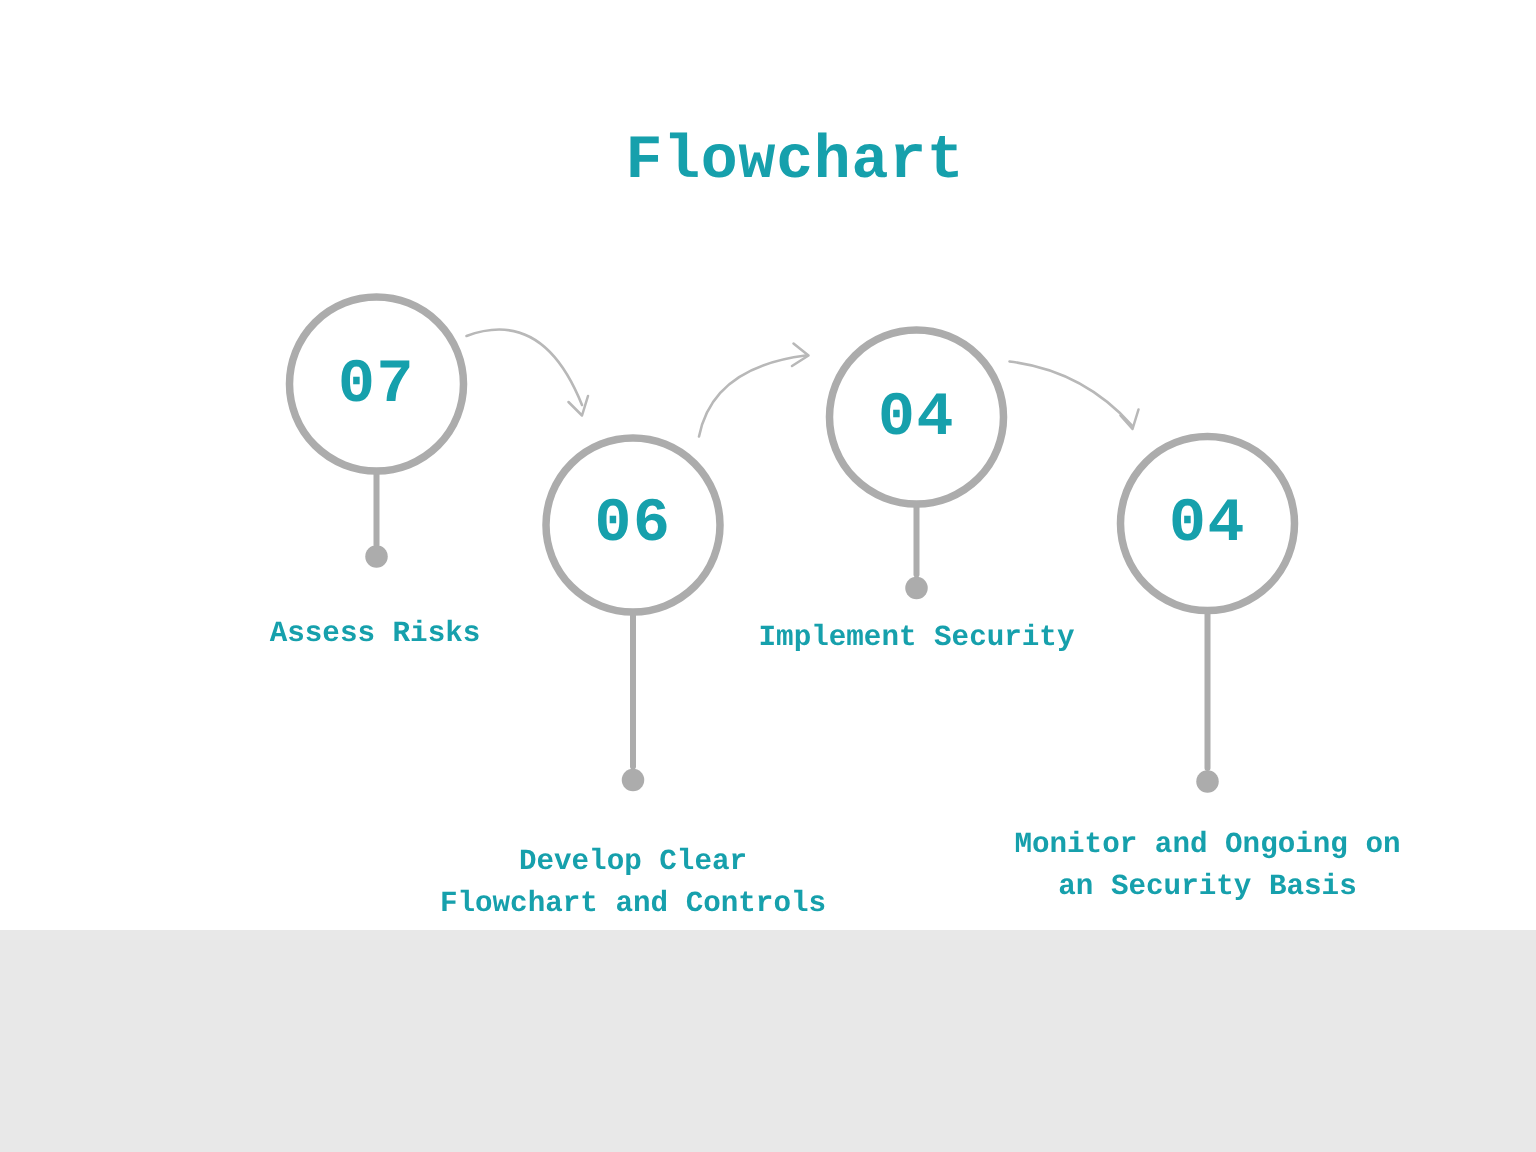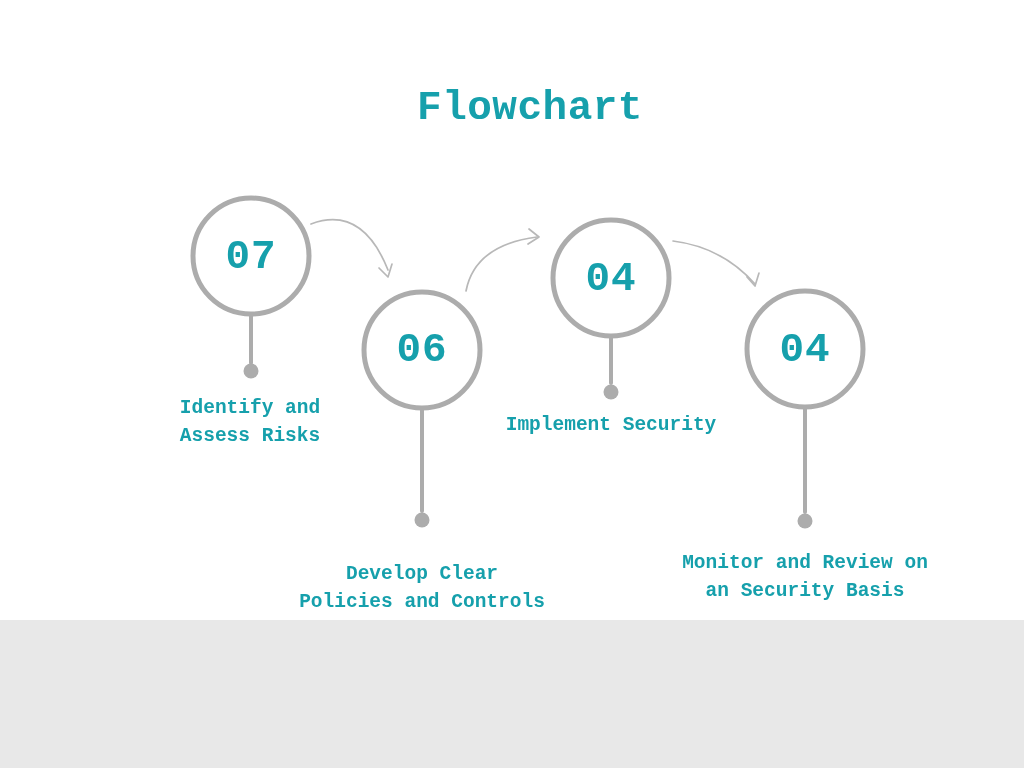--- a/index.html
+++ b/index.html
@@ -121,28 +121,27 @@
       <circle class="node" cx="805" cy="349" r="58"></circle>
     </g>
   </svg>
 
   <div class="num" style="left:251px; top:257px">07</div>
   <div class="num" style="left:422px; top:350px">06</div>
   <div class="num" style="left:611px; top:279px">04</div>
   <div class="num" style="left:805px; top:350px">04</div>
 
   <div class="label" style="left:250px; top:422px">
-    <div>Identify and</div>
     <div>Assess Risks</div>
   </div>
   <div class="label" style="left:422px; top:588px">
     <div>Develop Clear</div>
-    <div>Policies and Controls</div>
+    <div>Flowchart and Controls</div>
   </div>
   <div class="label" style="left:611px; top:425px">
     <div>Implement Security</div>
   </div>
   <div class="label" style="left:805px; top:577px">
-    <div>Monitor and Review on</div>
+    <div>Monitor and Ongoing on</div>
     <div>an Security Basis</div>
   </div>
 
 </div>
 
 </body></html>

